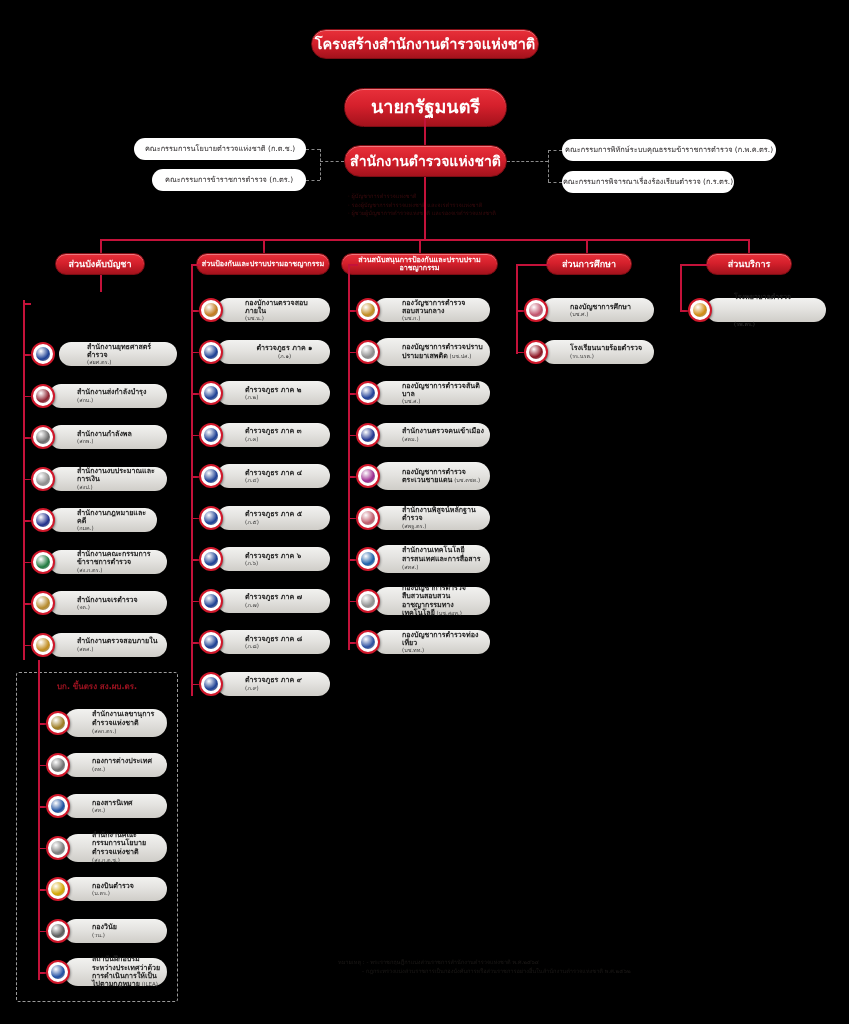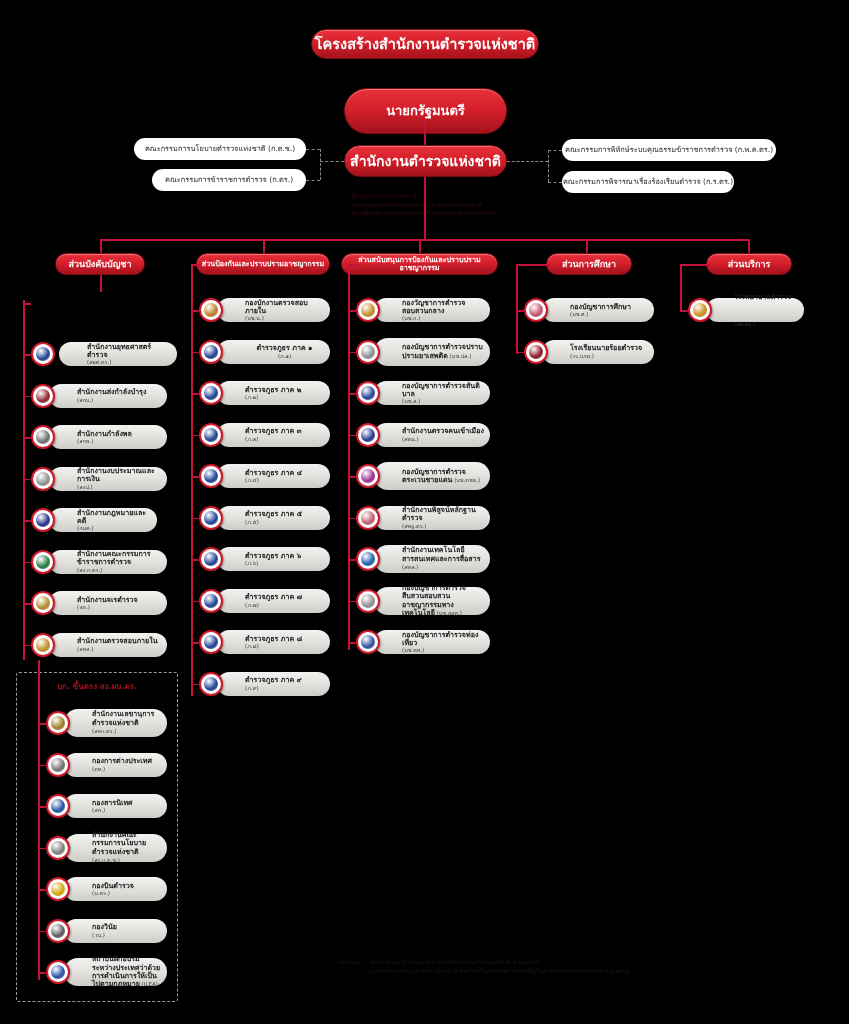--- a/index.html
+++ b/index.html
@@ -42,21 +42,21 @@
     display: flex; align-items: center; justify-content: center;
     text-align: center;
     box-shadow: 0 2px 6px rgba(0,0,0,.7);
     line-height: 1.15;
   }
 
   #title {
     left: 311px; top: 29px; width: 228px; height: 30px;
     font-size: 14.5px; font-weight: bold;
   }
-  #pm-box { left: 344px; top: 88px; width: 163px; height: 46px; font-size: 13px; font-weight: bold; }
+  #pm-box { left: 344px; top: 88px; width: 163px; height: 39px; font-size: 18px; font-weight: bold; }
   #rtp-box { left: 344px; top: 145px; width: 163px; height: 32px; font-size: 14px; font-weight: bold; }
 
   .committee { font-size: 7.4px; height: 22px; }
 
   
   .sec-head { height: 22px; font-size: 9px; font-weight: bold; }
   .sec-head.small { font-size: 7.2px; }
 
   
   .ln { position: absolute; background: #c4123a; }
@@ -563,21 +563,21 @@
     </div>
 
   <div class="ln v" style="left:680px; top:264px; height:48px;"></div>
   <div class="ln h" style="left:680px; top:264px; width:30px;"></div>
   <div id="col-service">
       <div class="ln h" style="left: 680px; top: 310px; width: 8px;"></div>
       <div class="node" style="left: 688px; top: 295px; width: 130px;">
         <div class="emblem">
           <div class="seal" style="background: radial-gradient(circle at 35% 30%, rgb(255, 255, 255) 0%, rgb(208, 138, 16) 60%, rgba(0, 0, 0, 0.333) 100%);"></div>
         </div>
-        <div class="bar" style="width: 98px; gap: 20px;">
+        <div class="bar" style="width: 120px; gap: 20px;">
           <div class="nm">โรงพยาบาลตำรวจ</div>
           <div class="ab">(รพ.ตร.)</div>
         </div>
       </div>
     </div>
 
   <div id="footnote">
     <div>
       <span>หมายเหตุ :</span>
       <span>- พระราชกฤษฎีกาแบ่งส่วนราชการสำนักงานตำรวจแห่งชาติ พ.ศ.๒๕๖๔</span>

